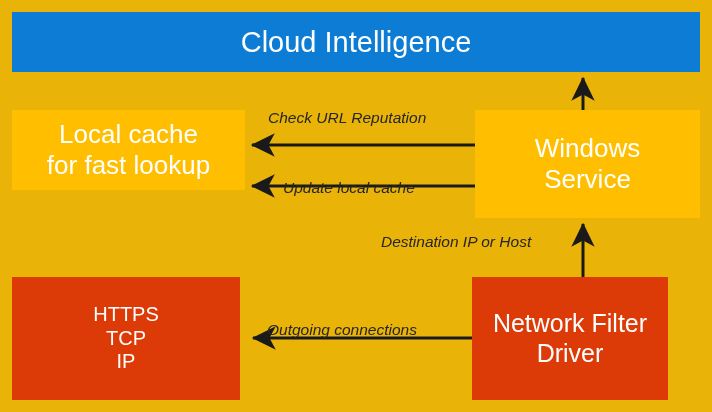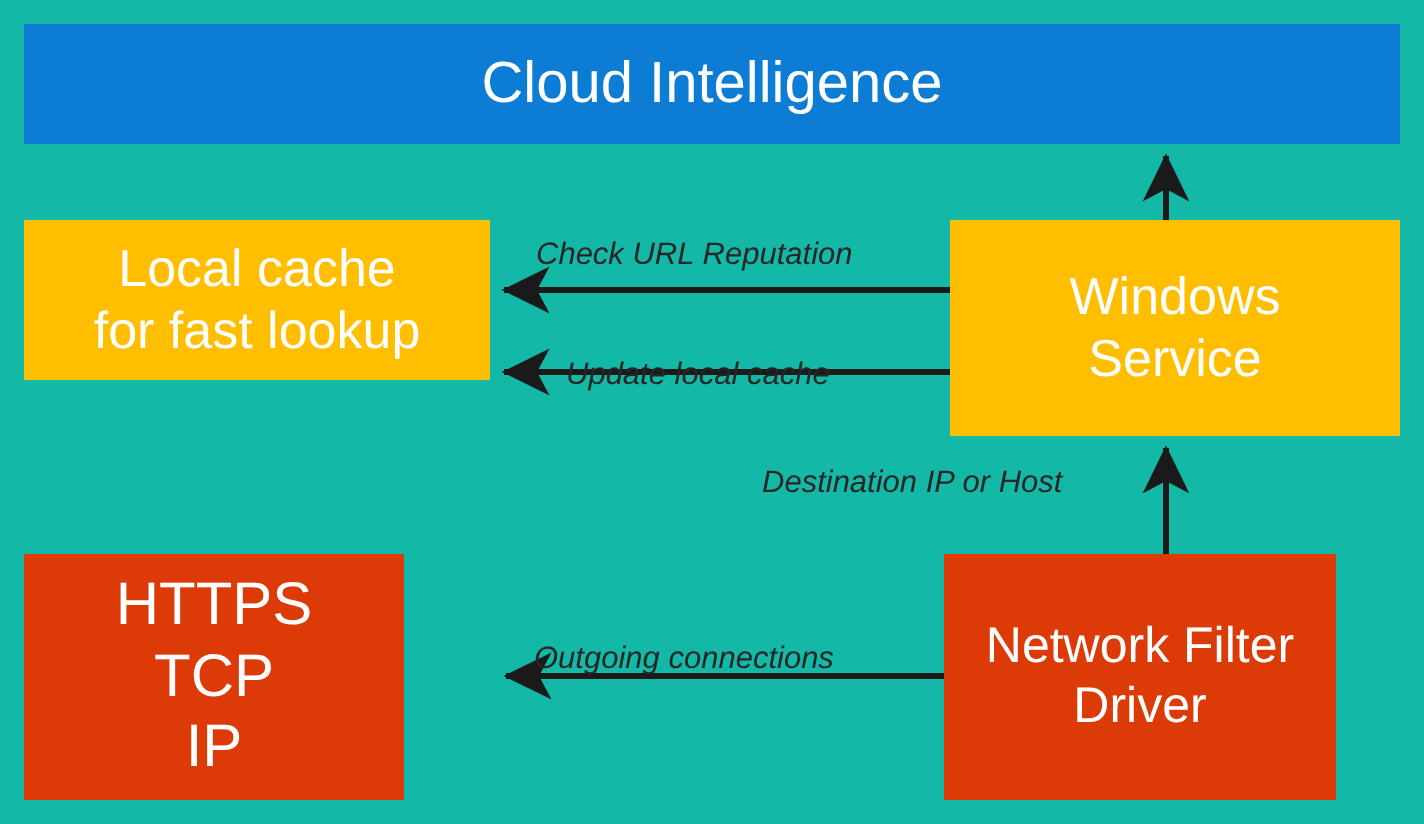--- a/index.html
+++ b/index.html
@@ -4,21 +4,21 @@
 <style>
   html, body {
     margin: 0;
     padding: 0;
     background: #ffffff;
   }
   #diagram {
     position: relative;
     width: 712px;
     height: 412px;
-    background: #14b8a6;
+    background: #eab308;
     overflow: hidden;
     font-family: "Liberation Sans", sans-serif;
   }
 
   .box {
     position: absolute;
     box-sizing: border-box;
     display: flex;
     align-items: center;
     justify-content: center;
@@ -52,24 +52,24 @@
     top: 110px;
     width: 225px;
     height: 108px;
     background: #ffbe00;
     font-size: 26px;
   }
 
   .box-stack {
     left: 12px;
     top: 277px;
-    width: 190px;
+    width: 228px;
     height: 123px;
     background: #dc3a07;
-    font-size: 30px;
+    font-size: 20px;
   }
 
   .box-nfd {
     left: 472px;
     top: 277px;
     width: 196px;
     height: 123px;
     background: #dc3a07;
     font-size: 25px;
   }
@@ -86,21 +86,21 @@
 
   .edge-label {
     position: absolute;
     font-style: italic;
     font-size: 15.5px;
     color: #262626;
     white-space: nowrap;
     font-family: "Liberation Sans", sans-serif;
   }
 
-  .lbl-check     { left: 268px; top: 119px; }
+  .lbl-check     { left: 268px; top: 109px; }
   .lbl-update    { left: 283px; top: 179px; }
   .lbl-dest      { left: 381px; top: 233px; }
   .lbl-outgoing  { left: 267px; top: 321px; }
 </style>
 </head>
 <body>
 
 <div id="diagram">
 
   <svg class="arrow-svg" viewBox="0 0 712 412" xmlns="http://www.w3.org/2000/svg">

